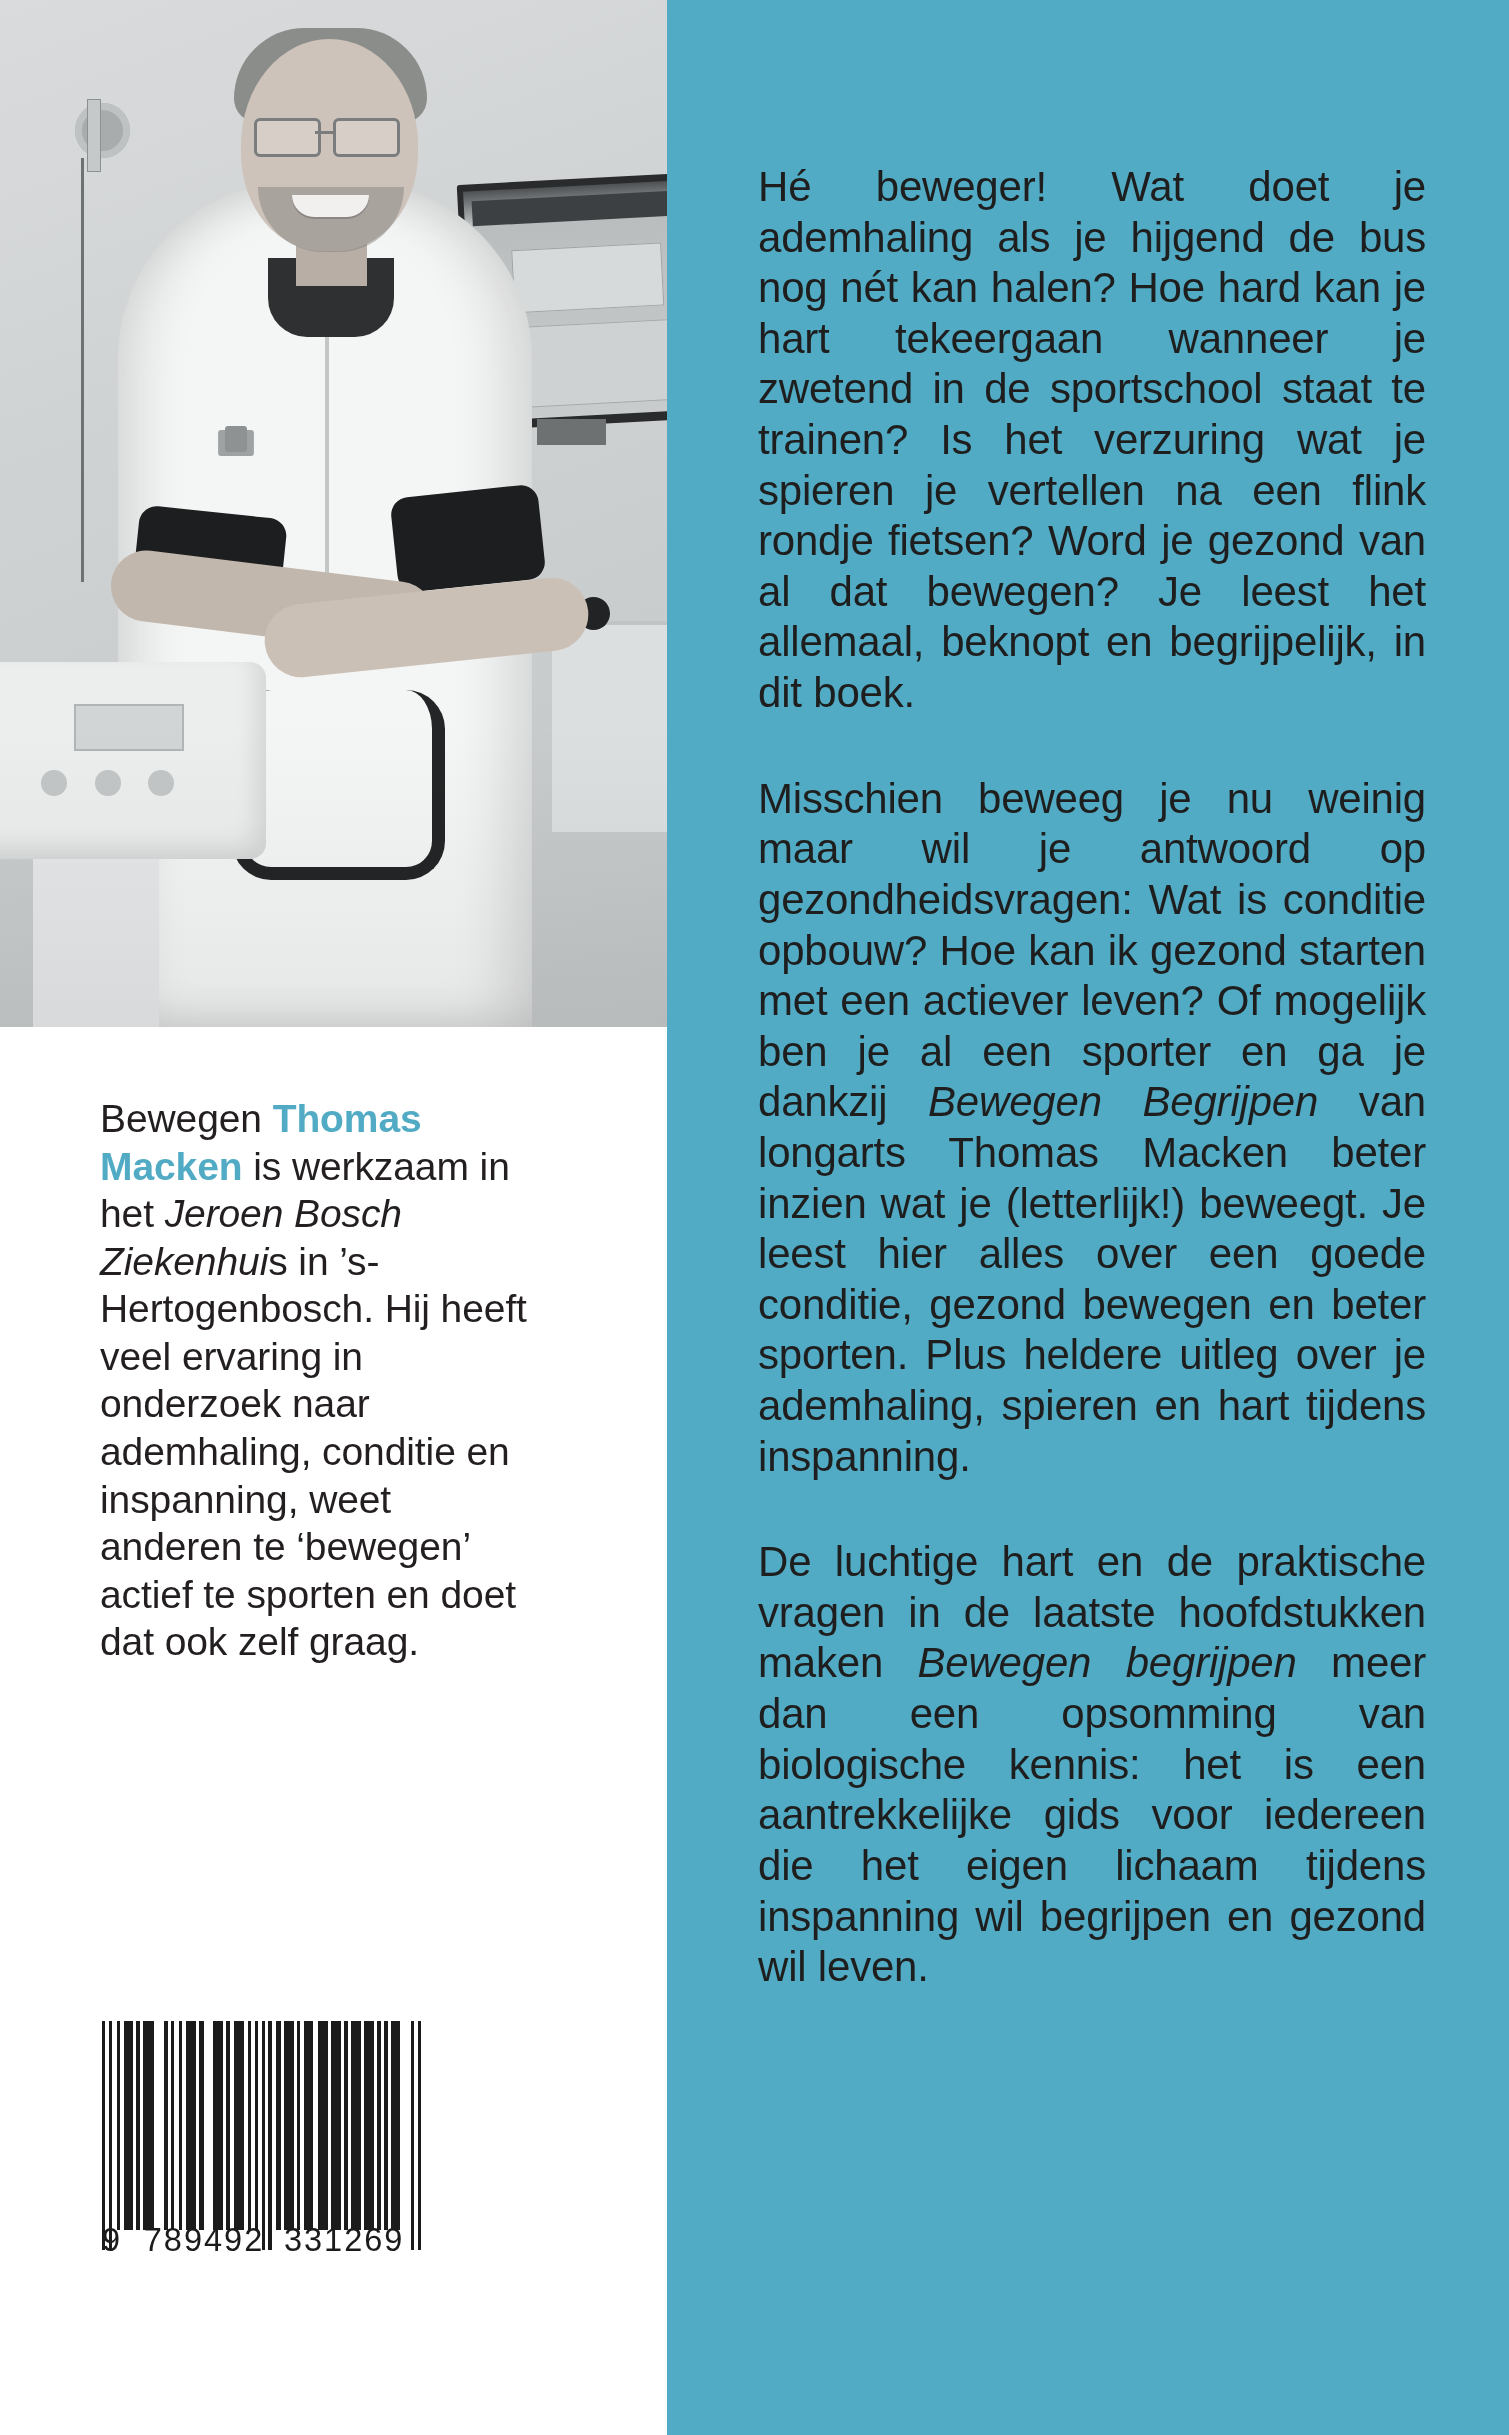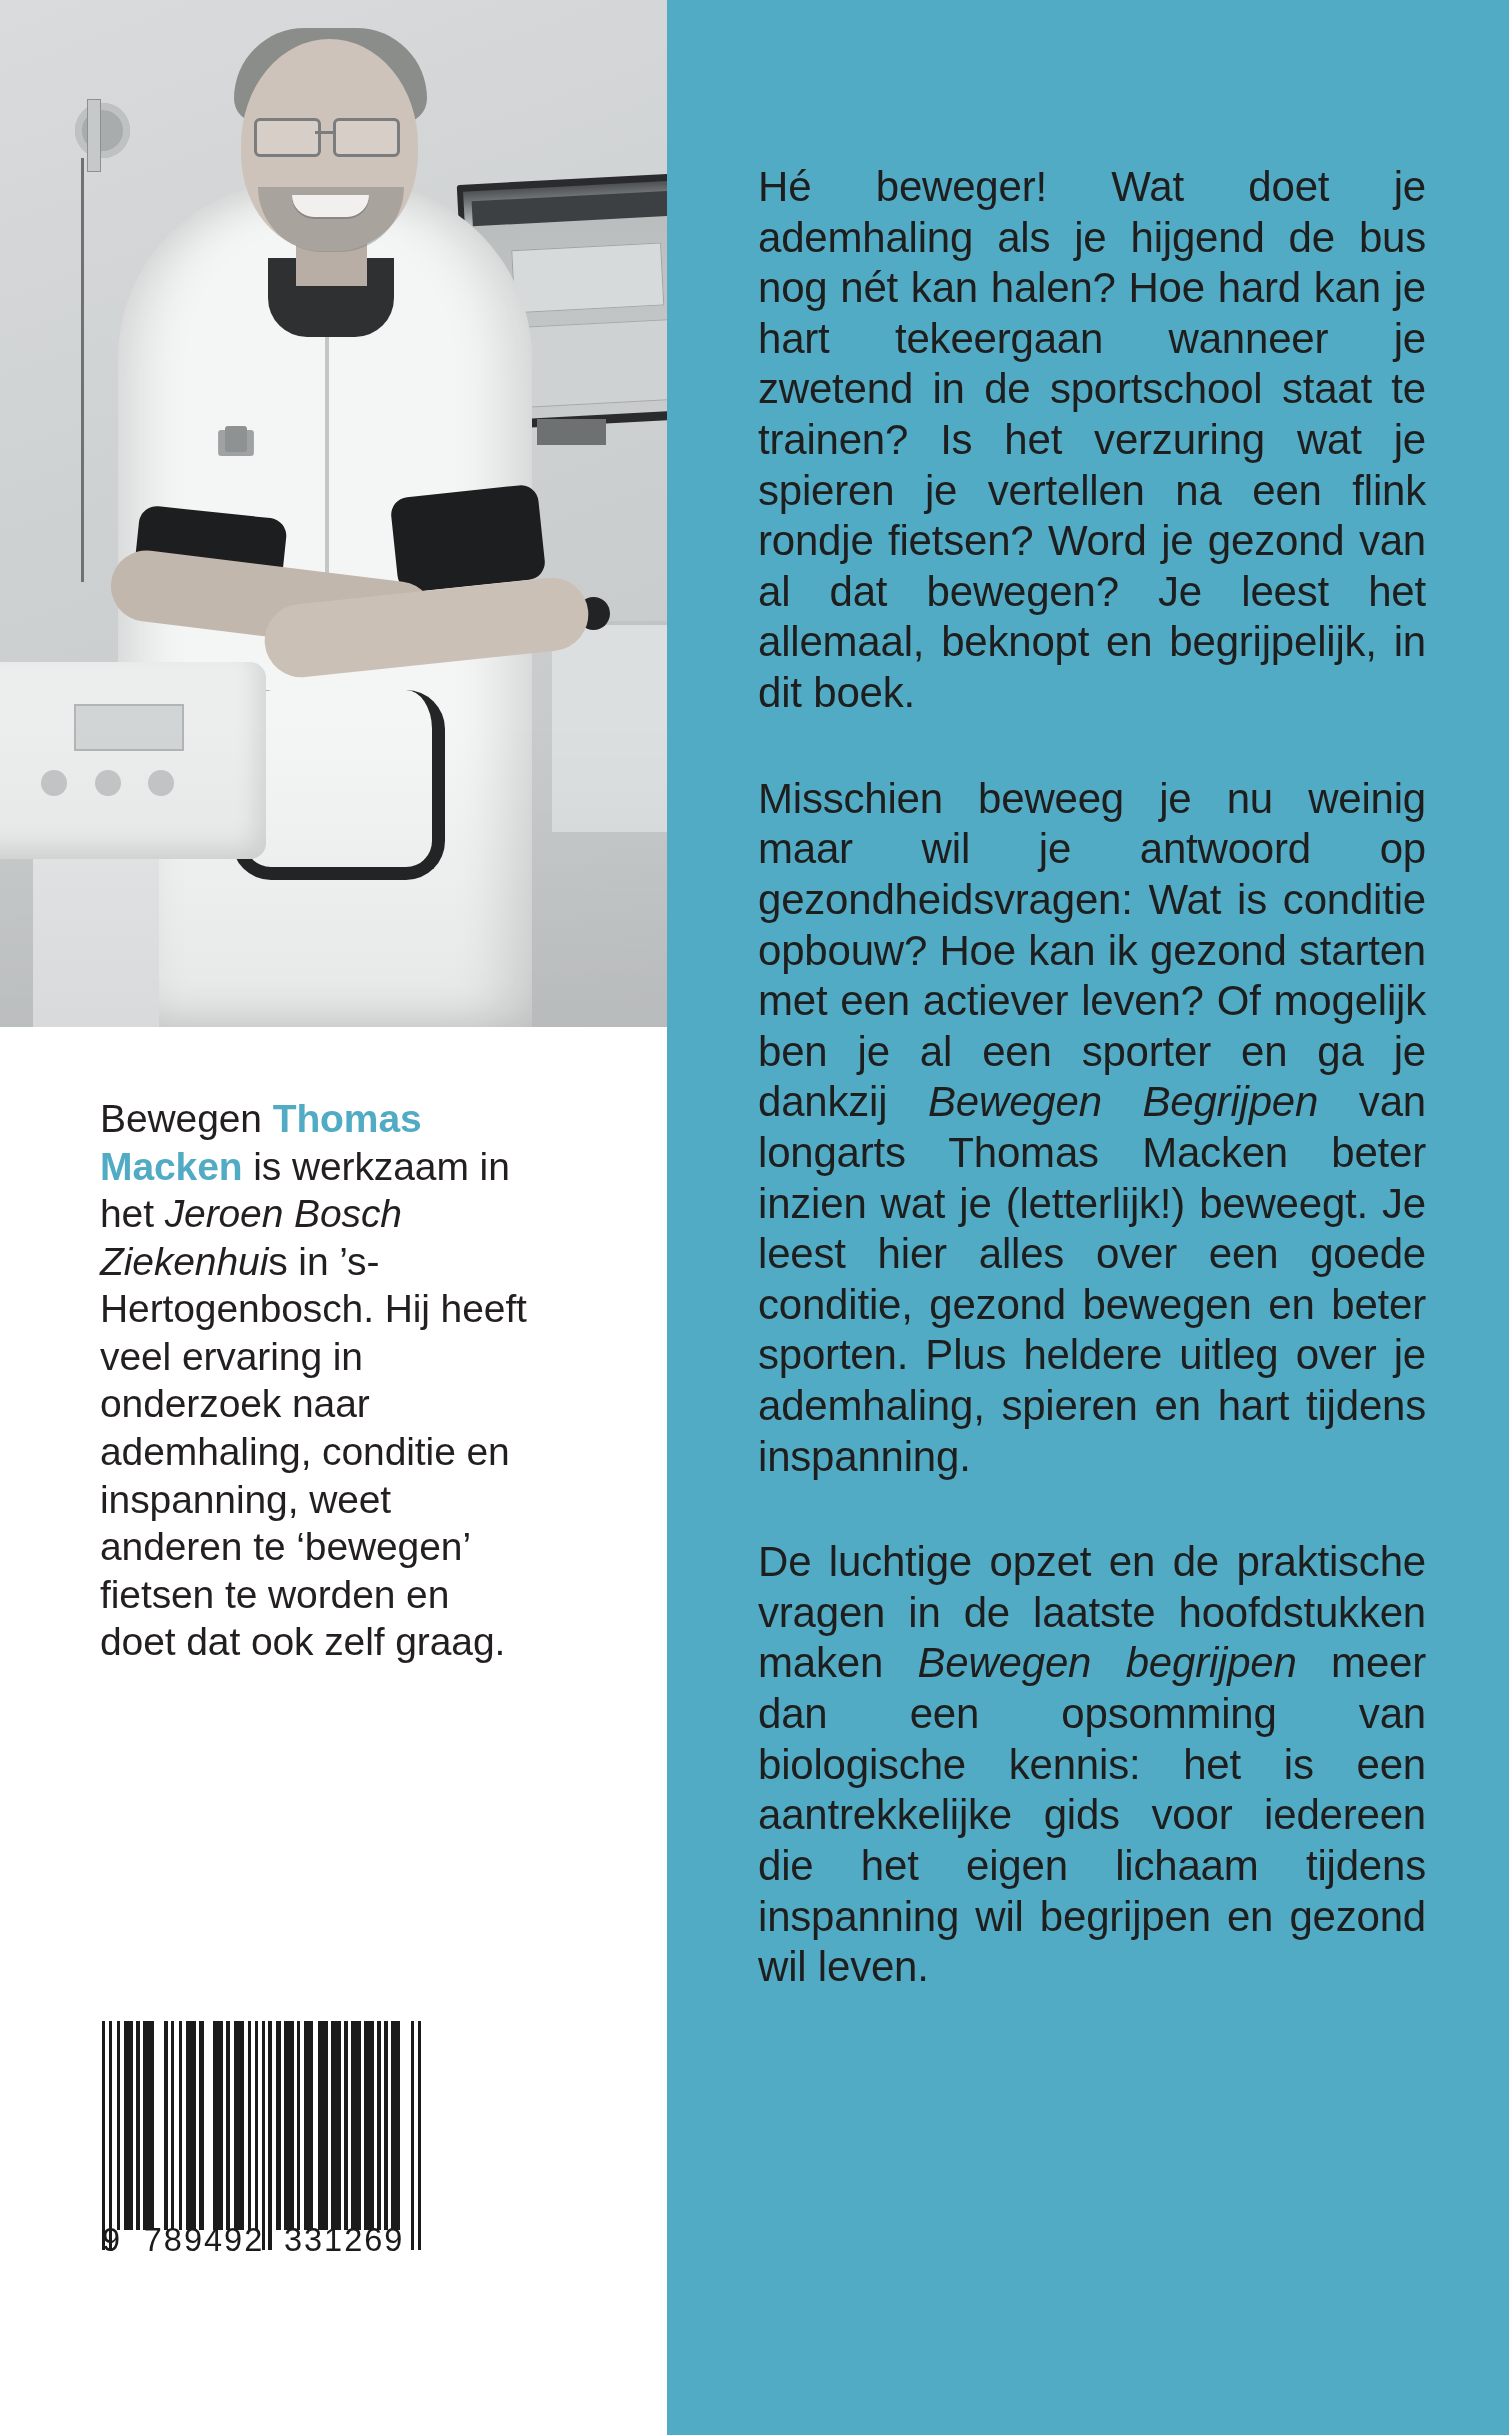--- a/index.html
+++ b/index.html
@@ -329,21 +329,21 @@
       <div class="ph-ergo-screen"></div>
       <div class="ph-ergo-knob" style="left:41px;"></div>
       <div class="ph-ergo-knob" style="left:95px;"></div>
       <div class="ph-ergo-knob" style="left:148px;"></div>
       <div class="ph-ergo-base"></div>
 
       <div class="ph-grade"></div>
     </div>
 
     <div class="bio">
-      <span>Bewegen </span><span class="accent">Thomas Macken</span><span> is werkzaam in het </span><span class="ital">Jeroen Bosch Ziekenhui</span><span>s in ’s-Hertogenbosch. Hij heeft veel ervaring in onderzoek naar ademhaling, conditie en inspanning, weet anderen te ‘bewegen’ fietsen te worden en doet dat ook zelf graag.</span>
+      <span>Bewegen </span><span class="accent">Thomas Macken</span><span> is werkzaam in het </span><span class="ital">Jeroen Bosch Ziekenhui</span><span>s in ’s-Hertogenbosch. Hij heeft veel ervaring in onderzoek naar ademhaling, conditie en inspanning, weet anderen te ‘bewegen’ actief te sporten en doet dat ook zelf graag.</span>
     </div>
 
     <div class="barcode-block">
       <div class="bars">
         <i class="tall" style="width:3.9px"></i>
           <i class="g" style="width:3.9px"></i>
           <i class="tall" style="width:3.9px"></i>
         <i class="g" style="width:4.9px"></i>
         <i style="width:3.9px"></i>
           <i class="g" style="width:3.9px"></i>
@@ -414,19 +414,19 @@
 
   </div>
 
   <div class="right-col">
     <div class="blurb">
 
       <p>Hé beweger! Wat doet je ademhaling als je hijgend de bus nog nét kan halen? Hoe hard kan je hart tekeergaan wanneer je zwetend in de sportschool staat te trainen? Is het verzuring wat je spieren je vertellen na een flink rondje fietsen? Word je gezond van al dat bewegen? Je leest het allemaal, beknopt en begrijpelijk, in dit boek.</p>
 
       <p><span>Misschien beweeg je nu weinig maar wil je antwoord op gezondheidsvragen: Wat is conditie opbouw? Hoe kan ik gezond starten met een actiever leven? Of mogelijk ben je al een sporter en ga je dankzij </span><span class="ital">Bewegen Begrijpen</span><span> van longarts Thomas Macken beter inzien wat je (letterlijk!) beweegt. Je leest hier alles over een goede conditie, gezond bewegen en beter sporten. Plus heldere uitleg over je ademhaling, spieren en hart tijdens inspanning.</span></p>
 
-      <p><span>De luchtige opzet en de praktische vragen in de laatste hoofdstukken maken </span><span class="ital">Bewegen begrijpen</span><span> meer dan een opsomming van biologische kennis: het is een aantrekkelijke gids voor iedereen die het eigen lichaam tijdens inspanning wil begrijpen en gezond wil leven.</span></p>
+      <p><span>De luchtige hart en de praktische vragen in de laatste hoofdstukken maken </span><span class="ital">Bewegen begrijpen</span><span> meer dan een opsomming van biologische kennis: het is een aantrekkelijke gids voor iedereen die het eigen lichaam tijdens inspanning wil begrijpen en gezond wil leven.</span></p>
 
     </div>
   </div>
 
 </div>
 
 
 </body></html>

